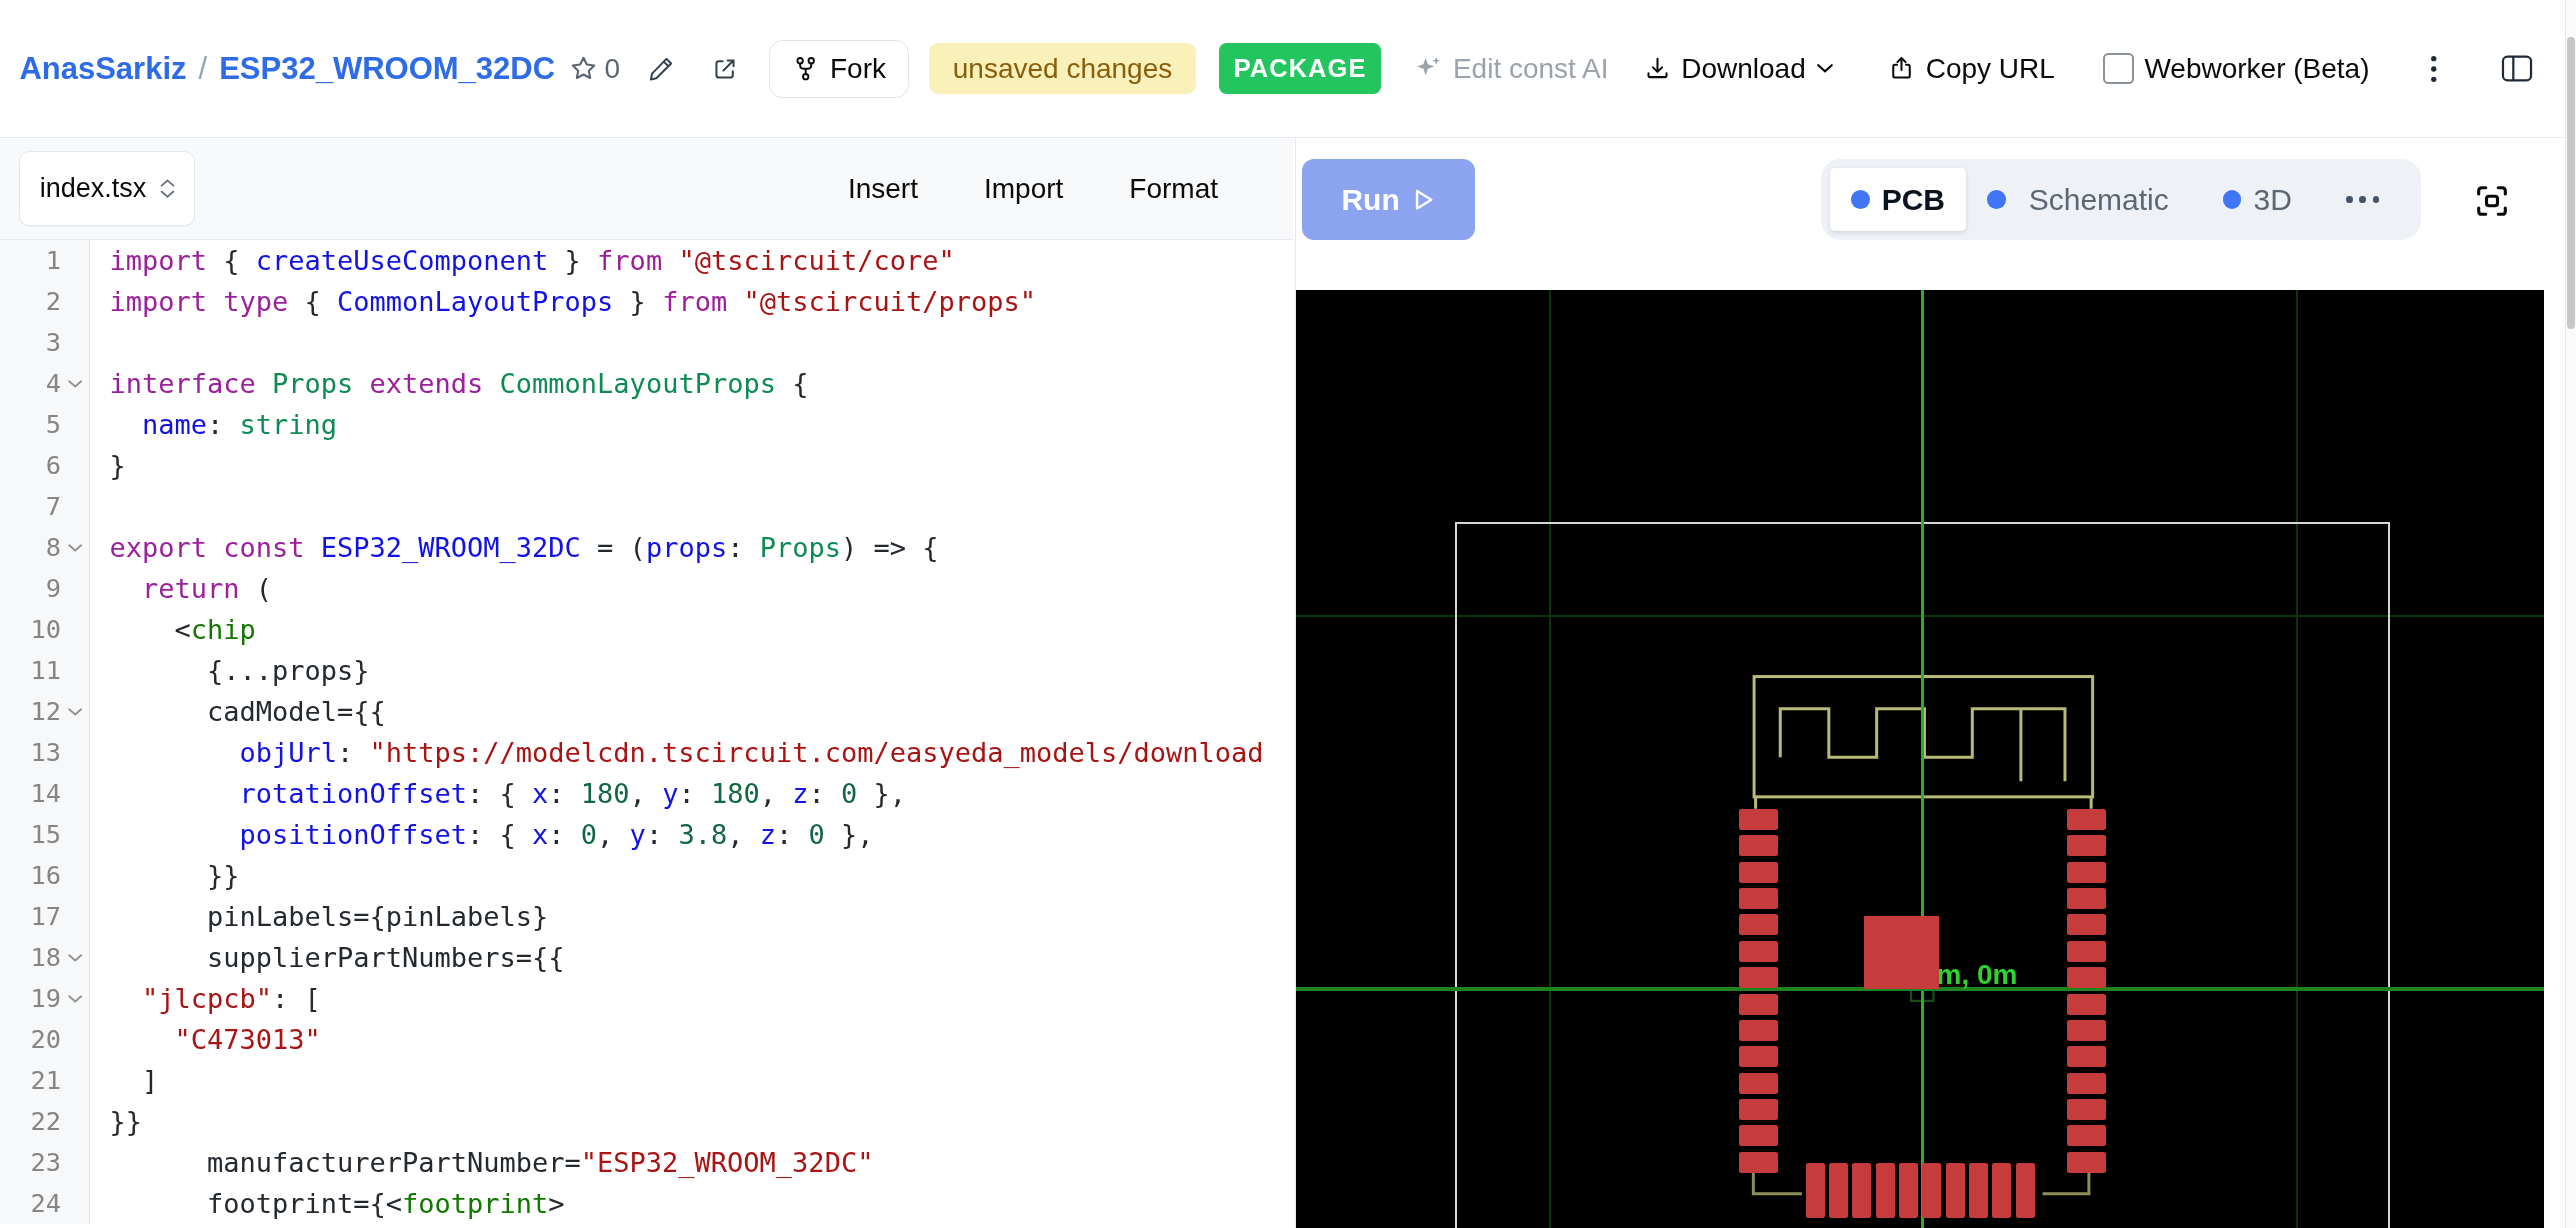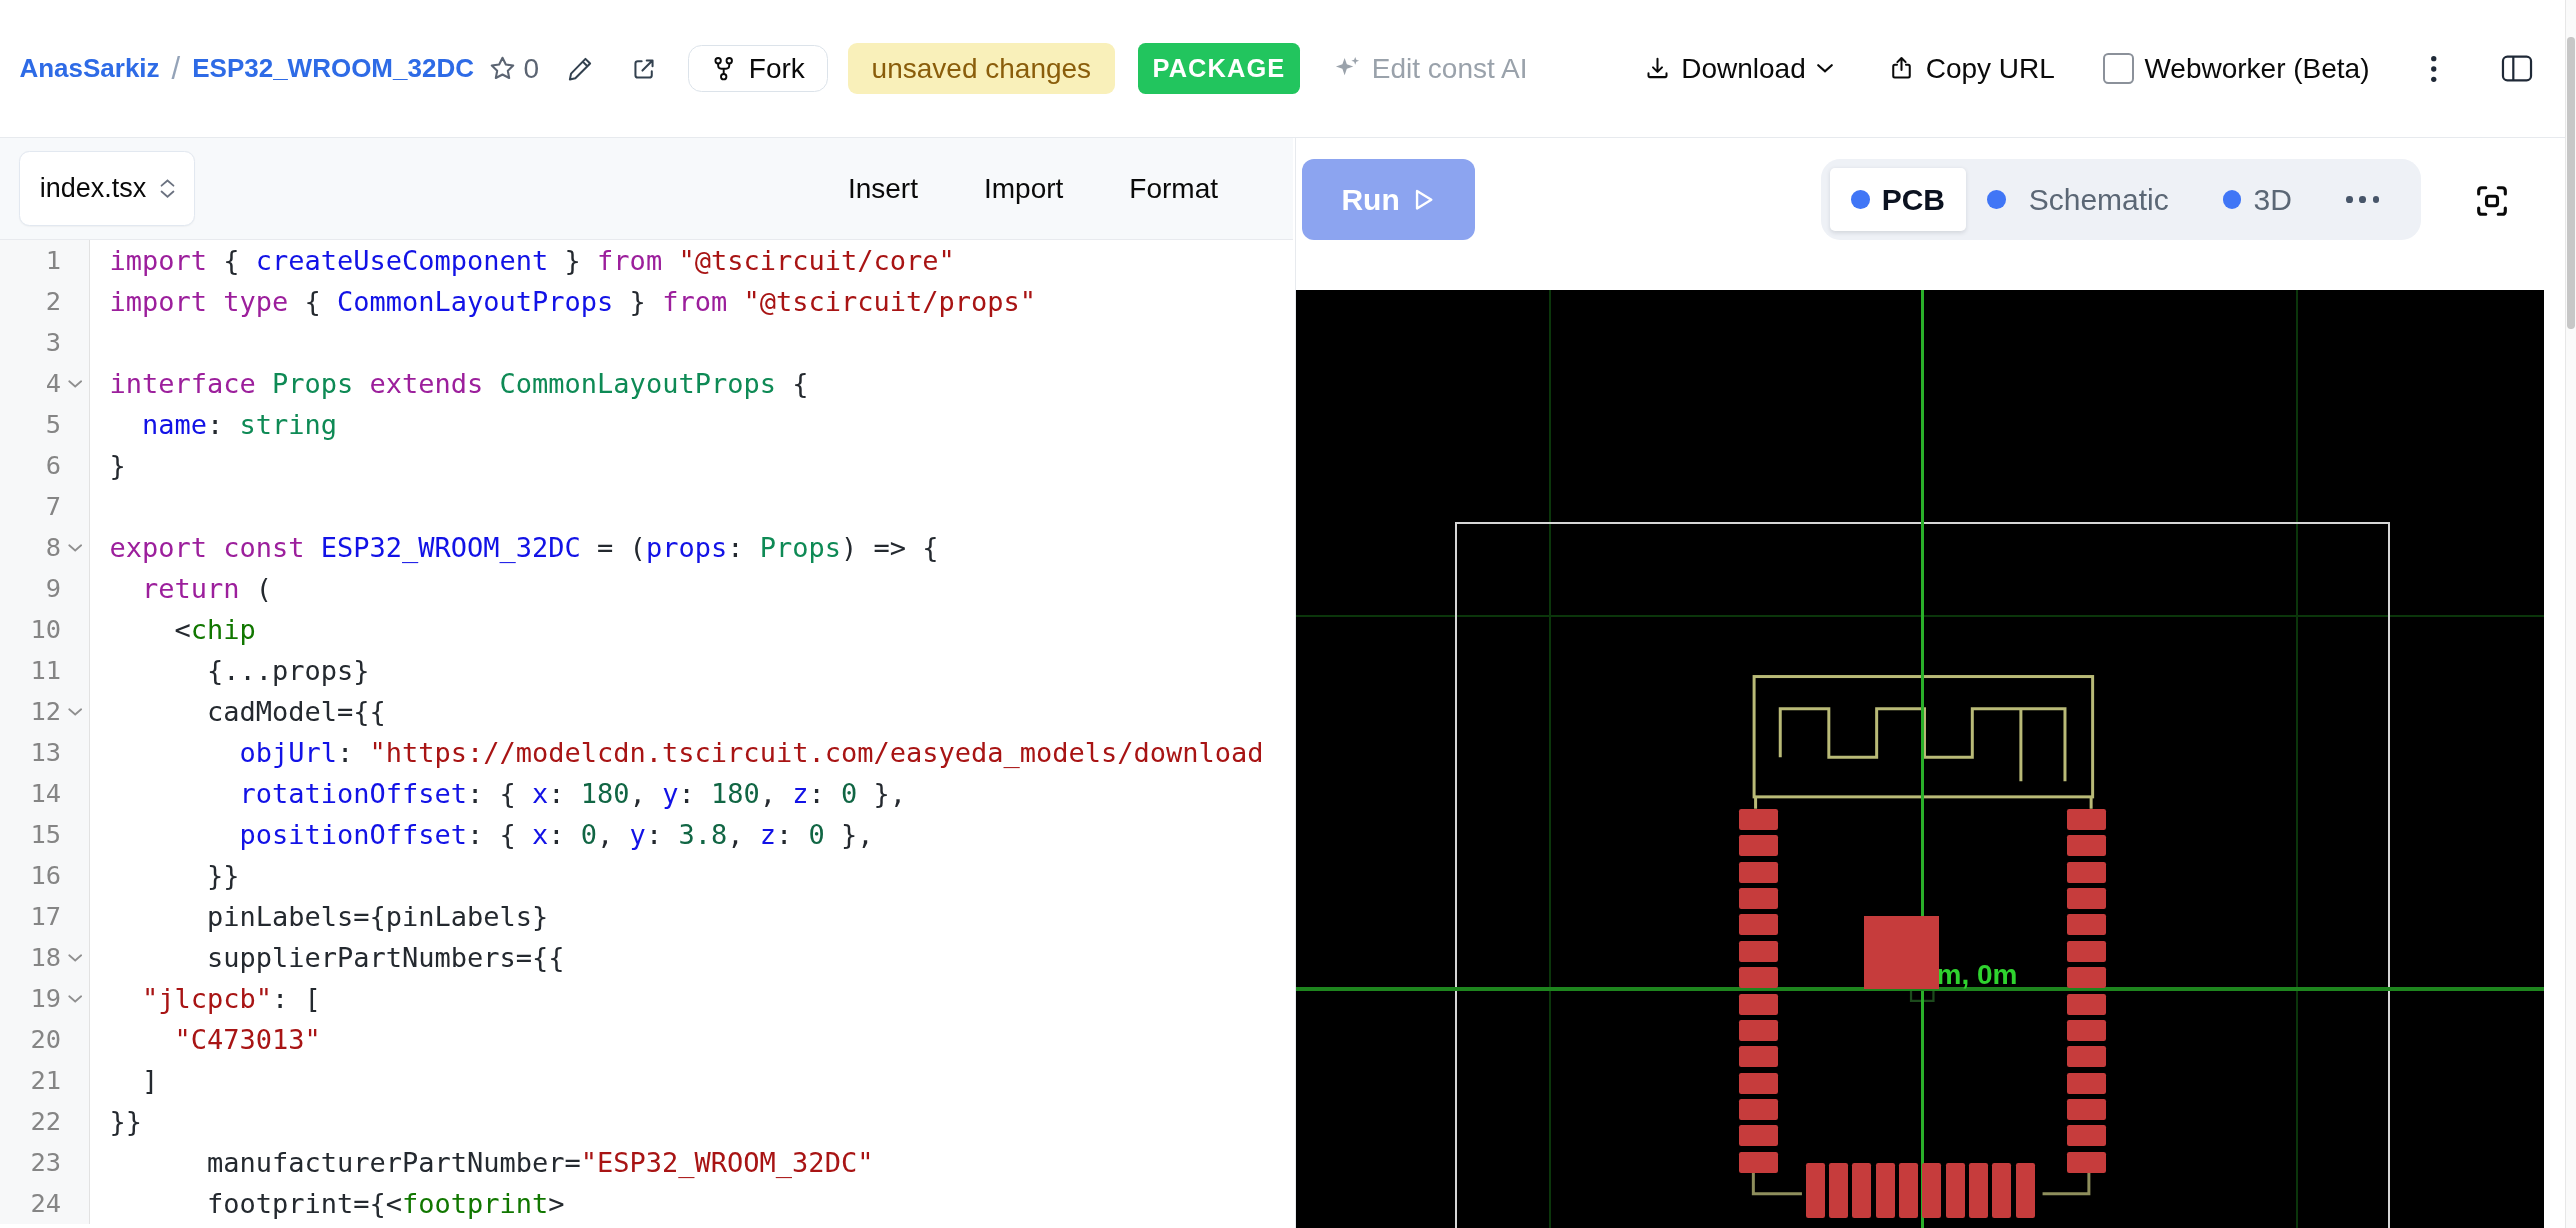--- a/index.html
+++ b/index.html
@@ -3,25 +3,25 @@
 <meta charset="utf-8">
 <style>
   html,body{margin:0;padding:0;background:#fff;}
   body{width:2576px;height:1229px;overflow:hidden;position:relative;
        font-family:"Liberation Sans",sans-serif;color:#0f172a;-webkit-font-smoothing:antialiased;}
   svg{display:block;}
 
   
   #header{position:absolute;left:0;top:0;width:2576px;height:138px;background:#fff;
           border-bottom:1.5px solid #e7eaee;display:flex;align-items:center;padding:0 42px 0 19.4px;box-sizing:border-box;}
-  .crumb-owner,.crumb-project{color:#2e6be6;font-size:26px;font-weight:700;text-decoration:none;cursor:pointer;}
+  .crumb-owner,.crumb-project{color:#2e6be6;font-size:31px;font-weight:700;text-decoration:none;cursor:pointer;}
   .crumb-sep{color:#94a3b8;font-size:31px;font-weight:400;margin:0 12px;}
   .iconbtn{display:flex;align-items:center;justify-content:center;cursor:pointer;background:none;border:none;padding:0;}
   .star-count{color:#5b6472;font-size:28px;margin-left:7.5px;}
-  #fork-btn{display:flex;align-items:center;gap:12px;height:47px;padding:0 22.4px;margin-left:30px;
+  #fork-btn{display:flex;align-items:center;gap:12px;height:58px;padding:0 22.4px;margin-left:30px;
             background:#fff;border:1.5px solid #dce3ea;border-radius:13.5px;font-size:28px;font-weight:500;color:#0a0a0a;cursor:pointer;}
   .badge-unsaved{margin-left:19.4px;height:51px;display:flex;align-items:center;padding:0 24px;border-radius:9px;
             background:#f9f0ba;color:#8a5d0b;font-size:28px;}
   .badge-package{margin-left:22.4px;height:51px;display:flex;align-items:center;padding:0 15px;border-radius:7.5px;
             background:#22c55e;color:#fff;font-size:25.4px;font-weight:700;letter-spacing:1.1px;}
   #edit-ai{display:flex;align-items:center;gap:10.5px;margin-left:34px;color:#9aa2ab;font-size:28px;cursor:default;}
   .hdr-right{margin-left:auto;display:flex;align-items:center;}
   .hdr-action{display:flex;align-items:center;gap:10.5px;font-size:28px;color:#0a0a0a;font-weight:500;cursor:pointer;}
   .gap72{margin-left:54px;} .gap64{margin-left:48px;} .gap80{margin-left:60px;} .gap84{margin-left:63px;}
   .checkbox{width:27px;height:27px;border:2.2px solid #8b919a;border-radius:5.2px;background:#fff;}

